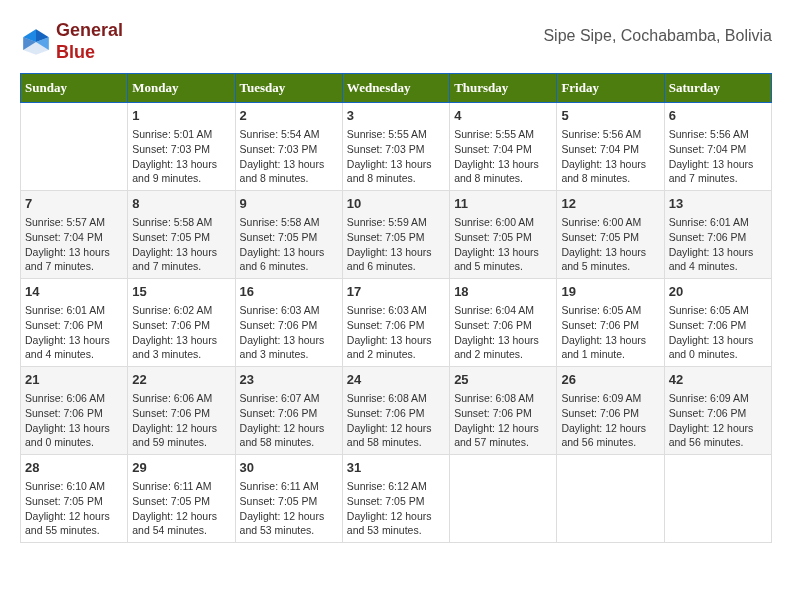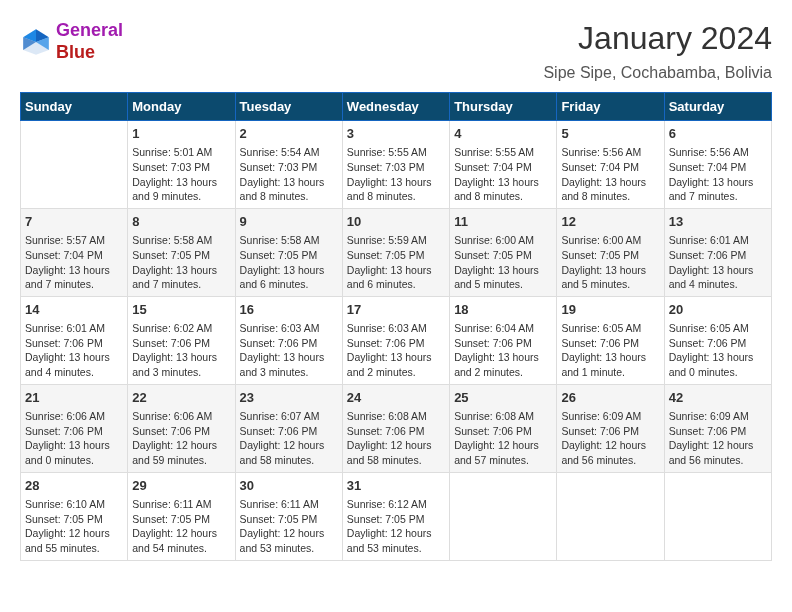--- a/index.html
+++ b/index.html
@@ -21,21 +21,21 @@
       align-items: center;
       gap: 4px;
     }
     .logo-text {
       font-size: 18px;
       font-weight: bold;
       color: #333;
       line-height: 1.2;
     }
     .logo-text span {
-      color: #a21caf;
+      color: #7f1d1d;
     }
     .logo-icon {
       width: 32px;
       height: 32px;
     }
     .title-block {
       text-align: right;
     }
     .title-block h1 {
       font-size: 32px;
@@ -47,22 +47,23 @@
       font-weight: normal;
       color: #555;
       margin-top: 7px;
     }
     table {
       width: 100%;
       border-collapse: collapse;
       font-size: 11px;
     }
     thead tr {
-      background: #0c4a6e;
+      background: #4d7c0f;
       color: #fff;
+      font-family: Liberation Serif, serif;
     }
     thead th {
       padding: 6px 4px;
       text-align: left;
       font-size: 13px;
       font-weight: bold;
       border: 1px solid #1565c0;
     }
     tbody tr {
       border-bottom: 1px solid #ddd;
@@ -102,21 +103,20 @@
       <polygon points="20,4 4,14 20,20" fill="#1e88e5"></polygon>
       <polygon points="4,14 4,30 20,20" fill="#1565c0" opacity="0.7"></polygon>
       <polygon points="36,14 36,30 20,20" fill="#1e88e5" opacity="0.7"></polygon>
     </svg>
     <div class="logo-text">
       <div><span>General</span></div>
       <div><span style="color:#b91c1c">Blue</span></div>
     </div>
   </div>
   <div class="title-block">
-    <h1>January 2024</h1>
     <h2>Sipe Sipe, Cochabamba, Bolivia</h2>
   </div>
 </div>
 
 <table>
   <thead>
     <tr>
     <th>Sunday</th>
         <th>Monday</th>
         <th>Tuesday</th>

